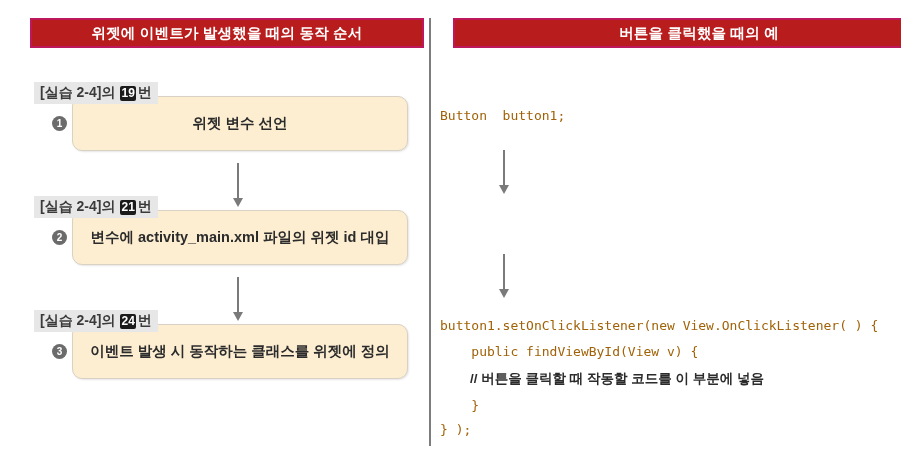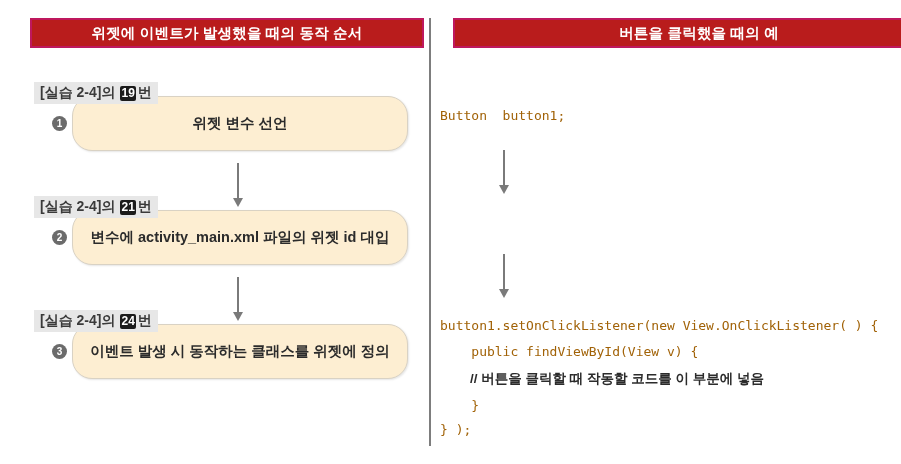--- a/index.html
+++ b/index.html
@@ -100,21 +100,21 @@
 
   .box {
     position: absolute;
     left: 72px;
     top: 14px;
     width: 336px;
     height: 55px;
     box-sizing: border-box;
     background: #fdeed2;
     border: 1.5px solid #d9d2c4;
-    border-radius: 20px;
+    border-radius: 10px;
     display: flex;
     align-items: center;
     justify-content: center;
     color: #2b2b2b;
     font-size: 14.5px;
     font-weight: bold;
     box-shadow: 1px 1px 2px rgba(0,0,0,0.10);
   }
 
   

